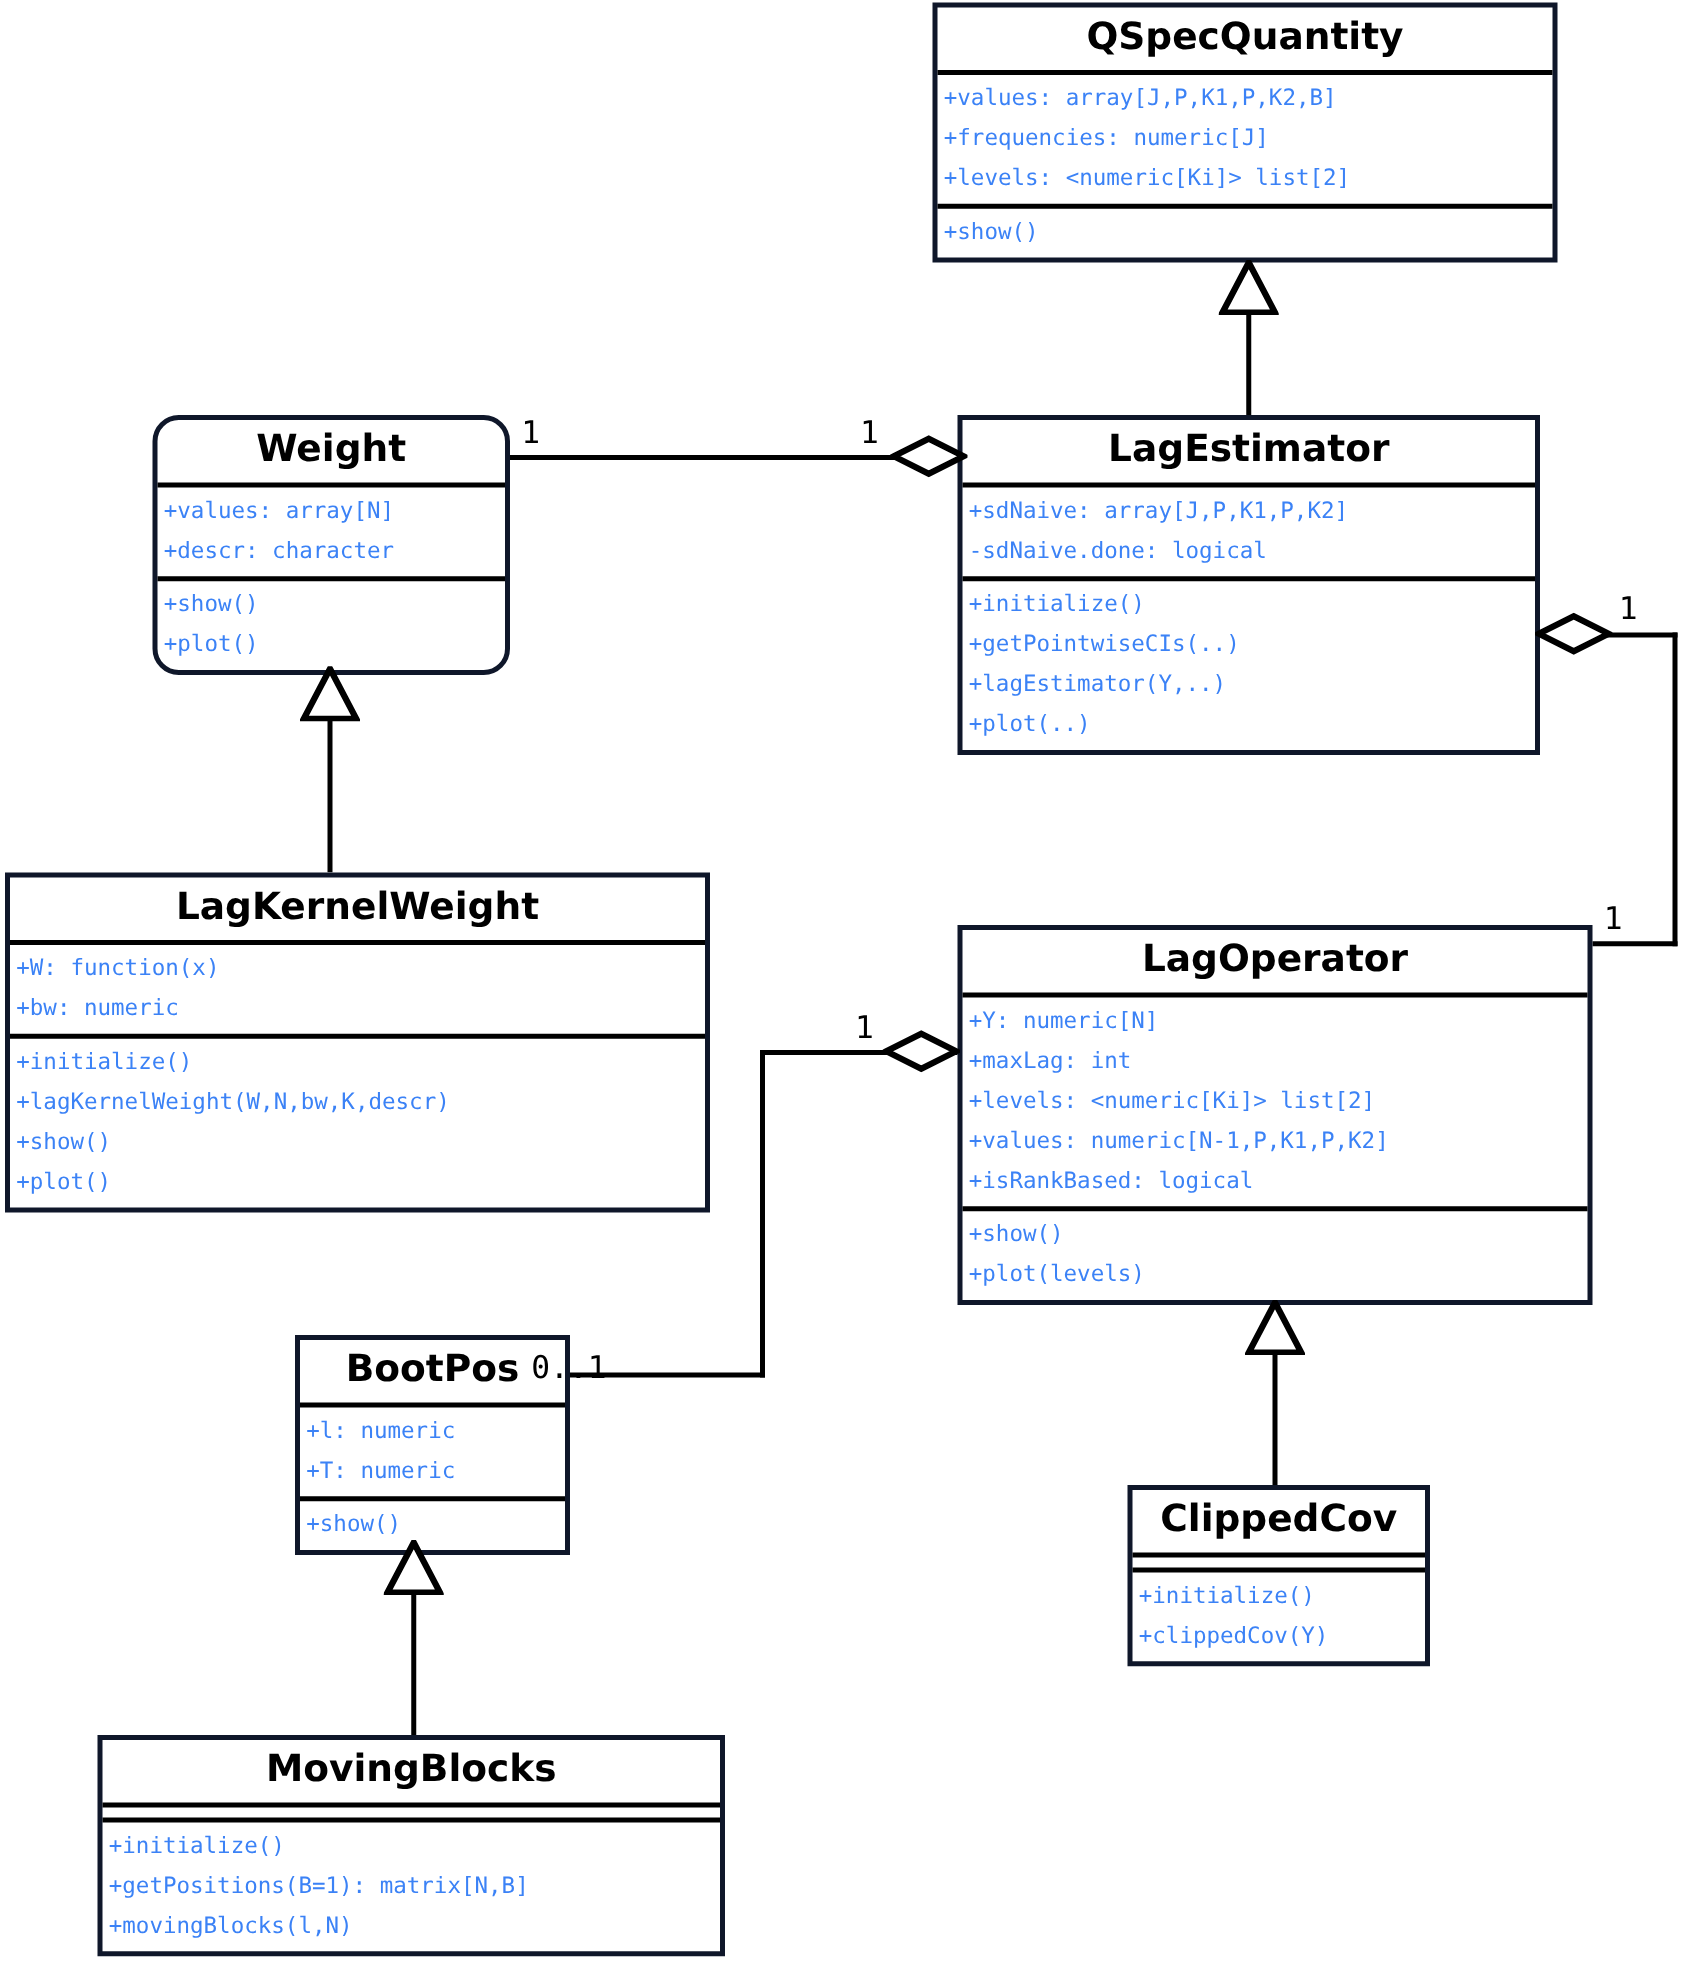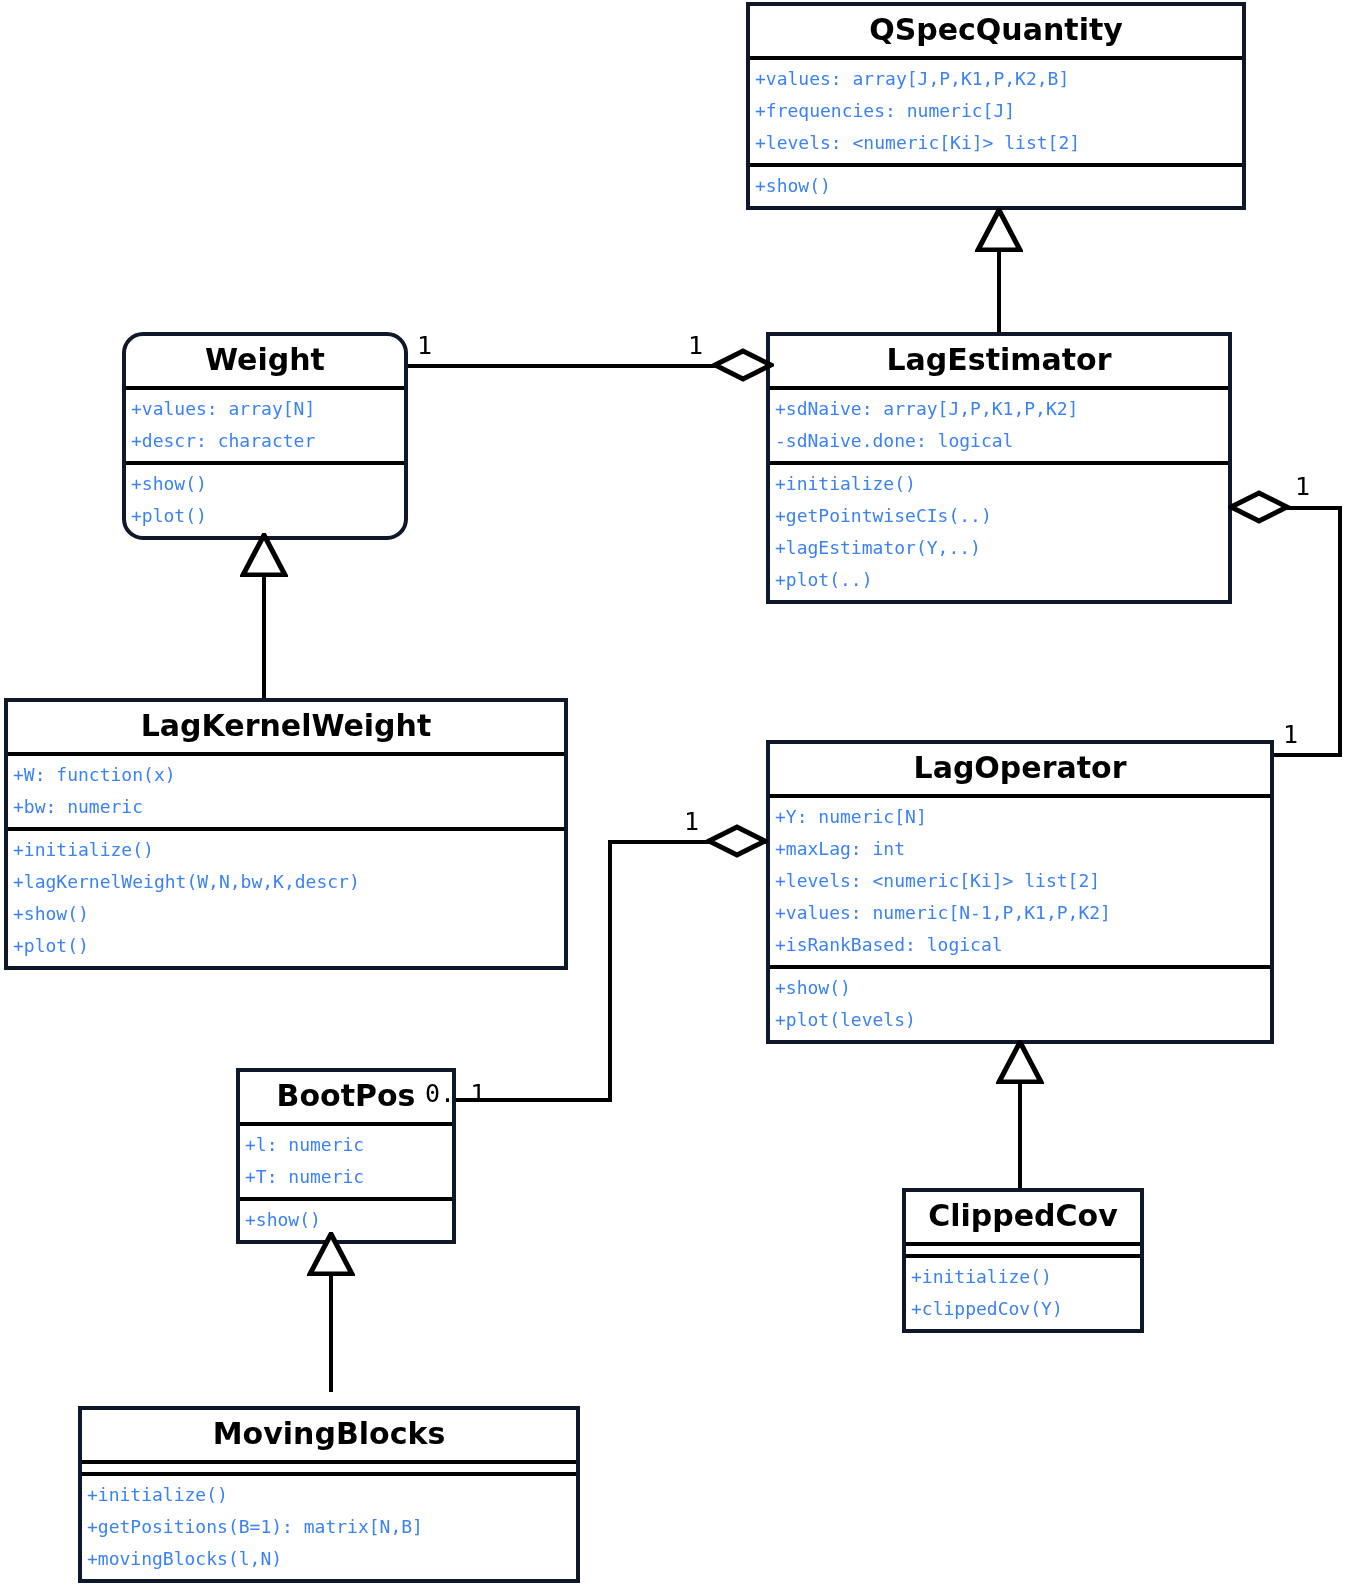--- a/index.html
+++ b/index.html
@@ -245,21 +245,21 @@
     <div class="uml-name">ClippedCov</div>
     <div class="uml-sep"></div>
     <div class="uml-compartment empty"></div>
     <div class="uml-sep"></div>
     <div class="uml-compartment">
       <div class="uml-row">+initialize()</div>
       <div class="uml-row">+clippedCov(Y)</div>
     </div>
   </div>
 
-  <div class="uml-class" style="left:78px; top:1388px; width:502px;margin-top:18px;">
+  <div class="uml-class" style="left:78px; top:1388px; width:502px;">
     <div class="uml-name">MovingBlocks</div>
     <div class="uml-sep"></div>
     <div class="uml-compartment empty"></div>
     <div class="uml-sep"></div>
     <div class="uml-compartment">
       <div class="uml-row">+initialize()</div>
       <div class="uml-row">+getPositions(B=1): matrix[N,B]</div>
       <div class="uml-row">+movingBlocks(l,N)</div>
     </div>
   </div>

